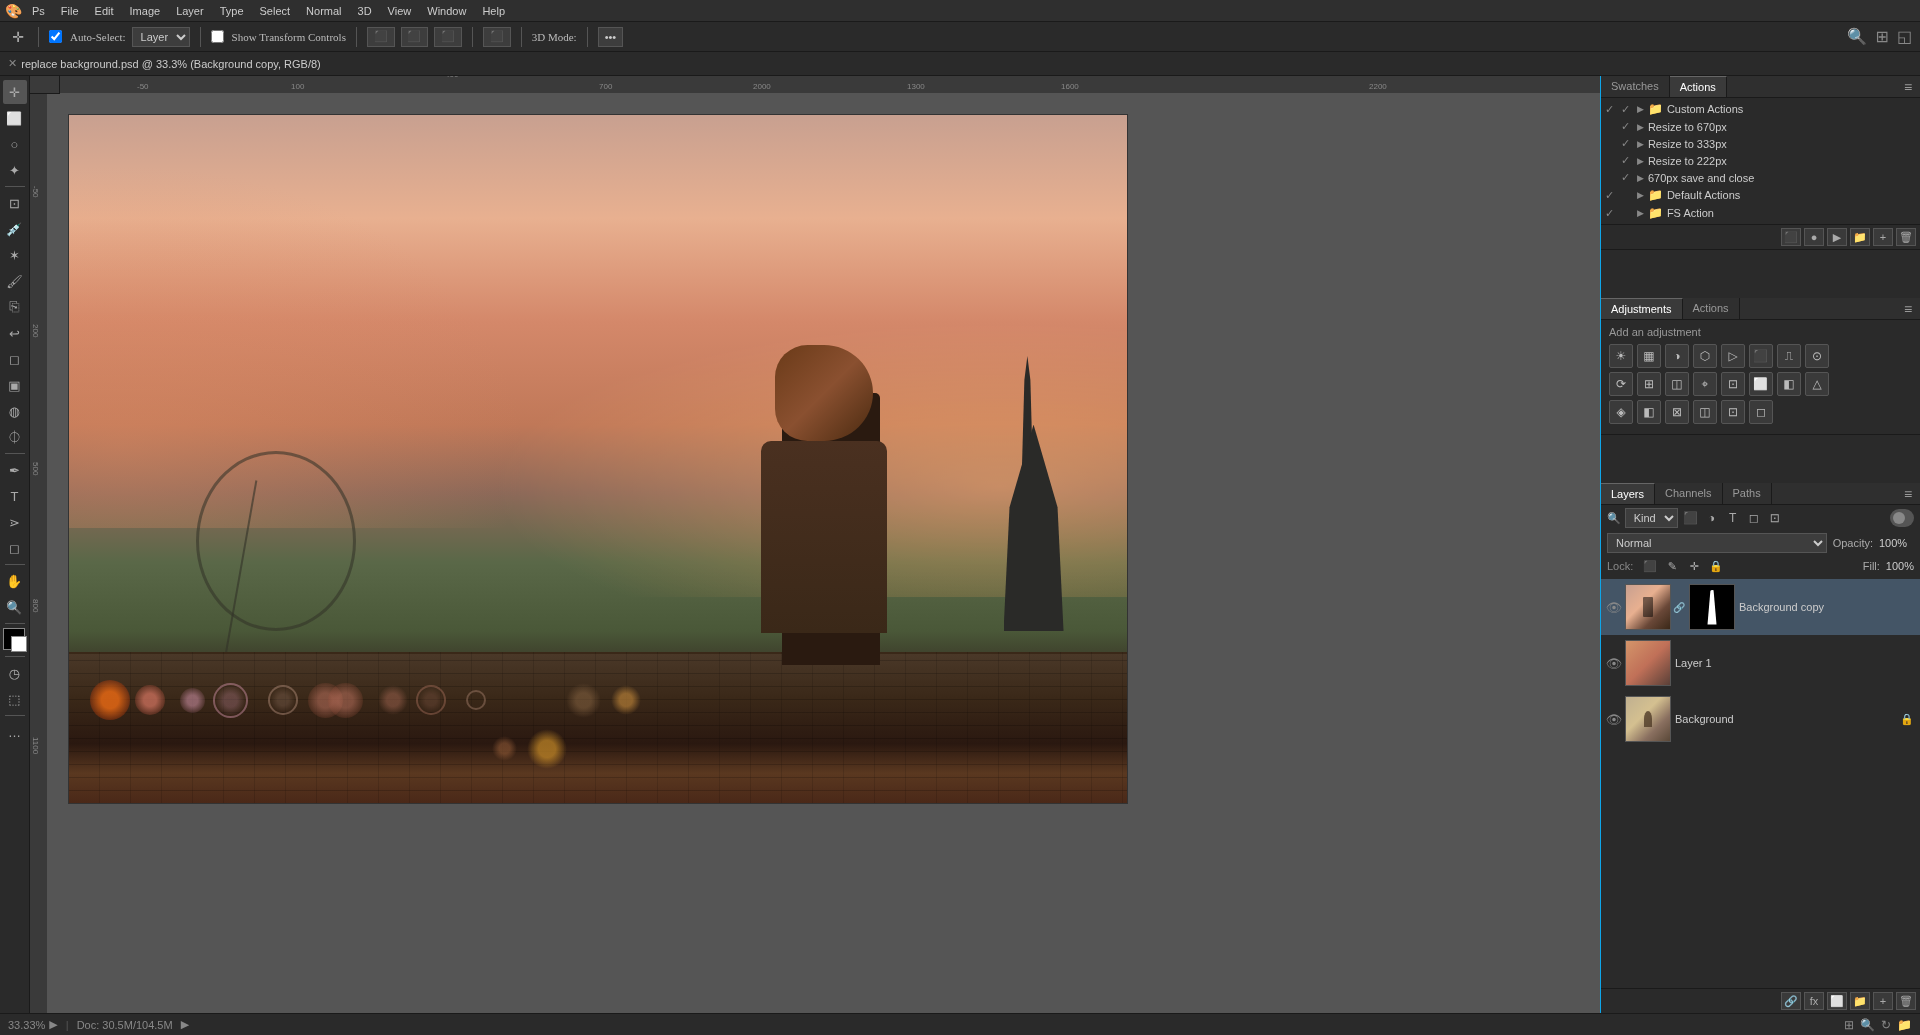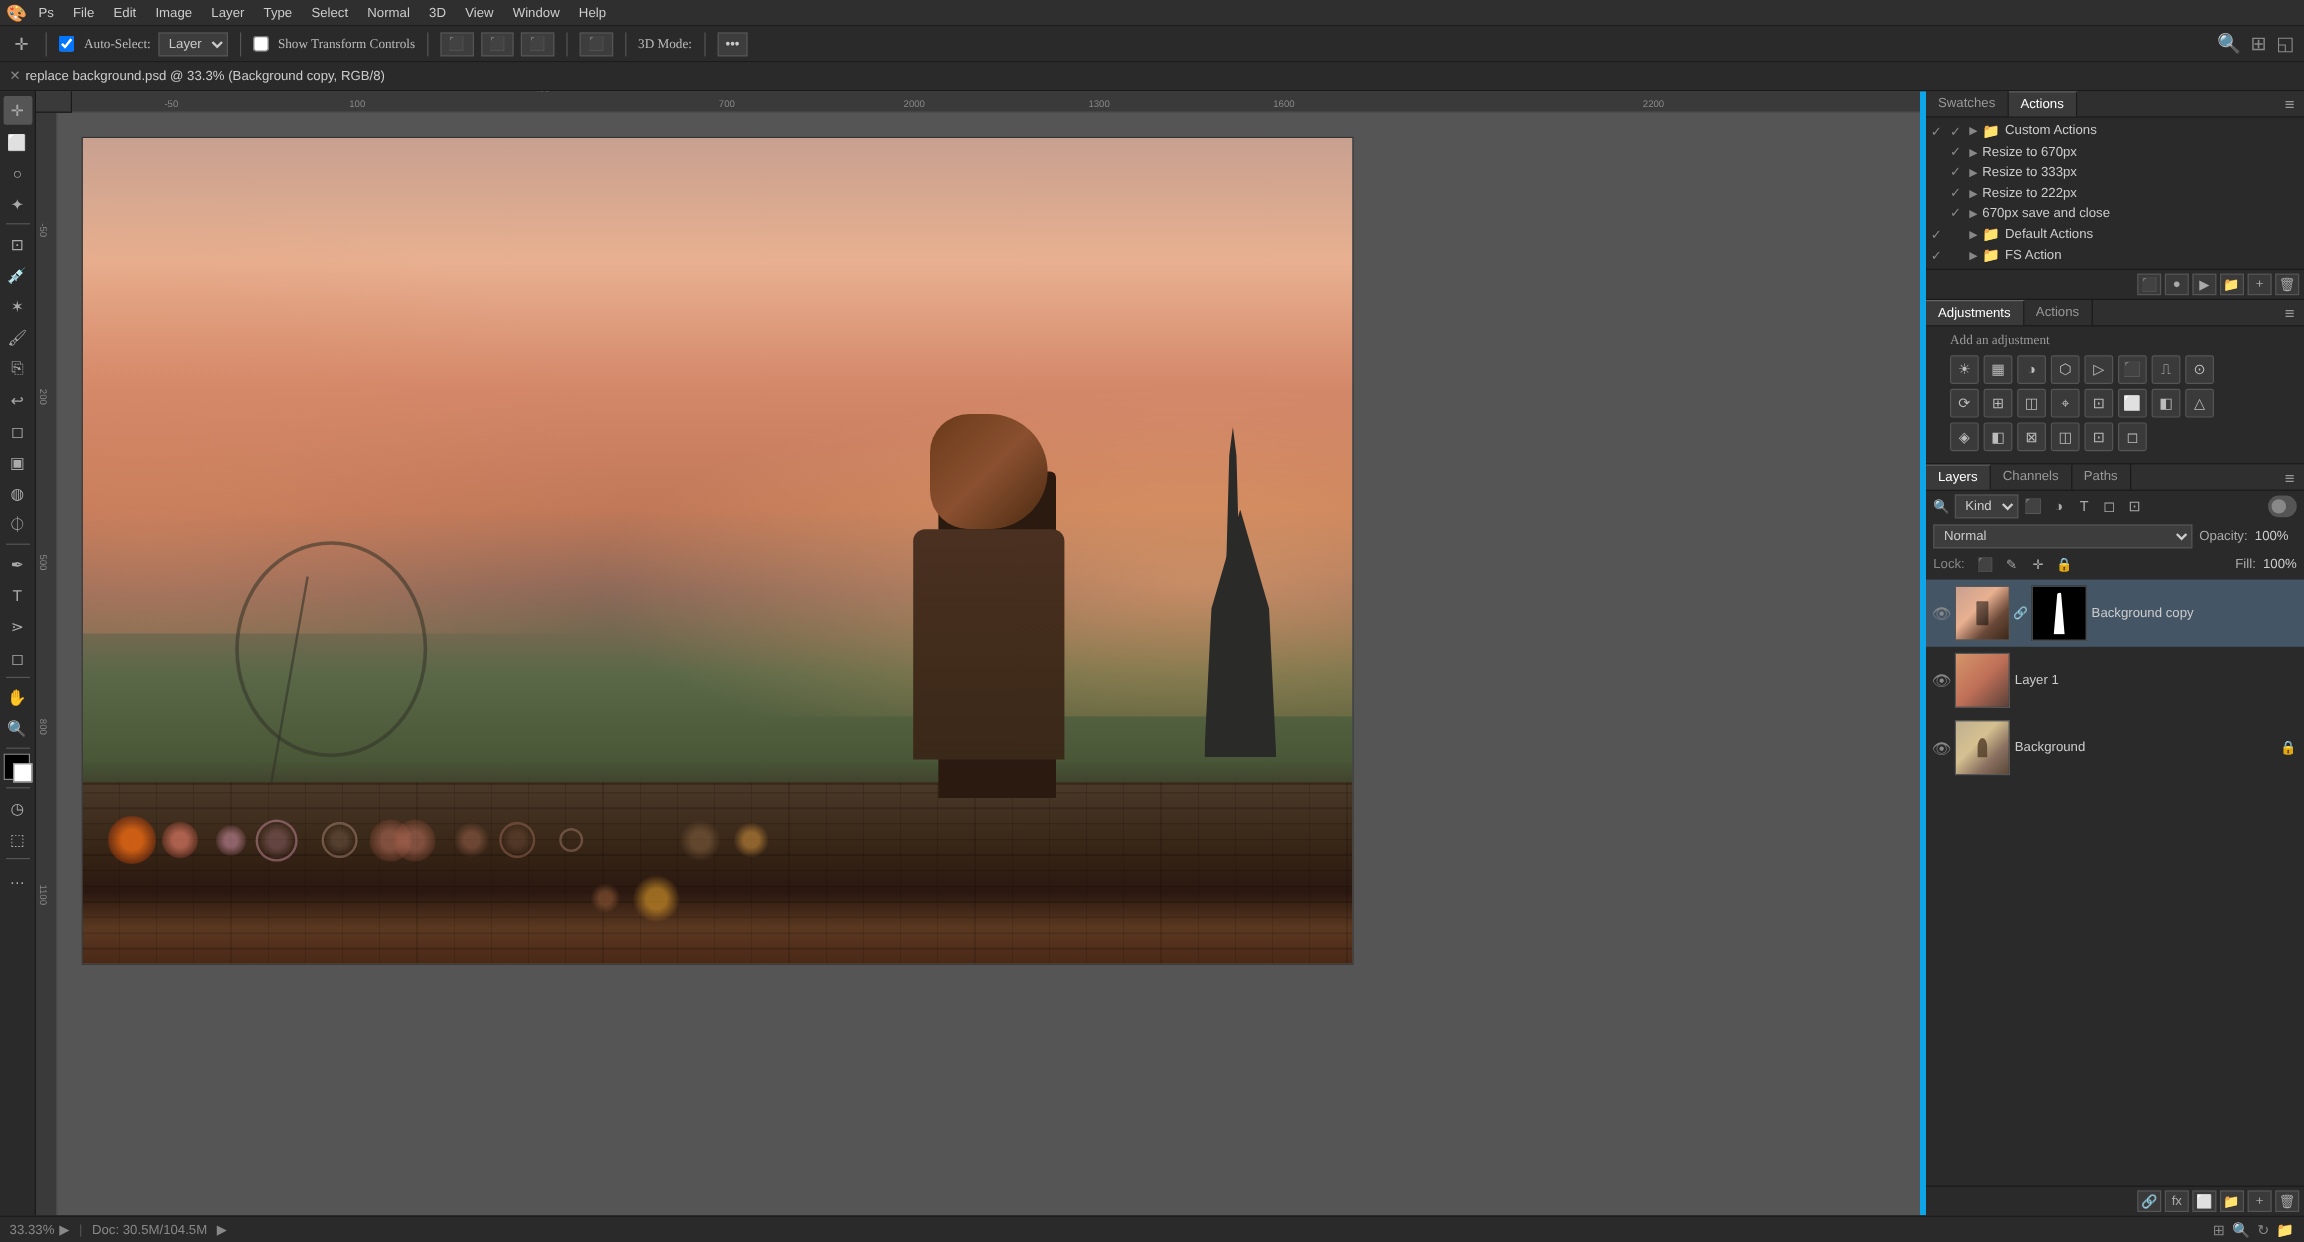--- a/index.html
+++ b/index.html
@@ -38,42 +38,42 @@
     .swatch-container { width: 24px; height: 24px; position: relative; }
 
     
     .canvas-area { flex: 1; display: flex; flex-direction: column; overflow: hidden; background: #444; }
     .ruler-row { display: flex; height: 18px; flex-shrink: 0; }
     .canvas-container { flex: 1; display: flex; overflow: hidden; }
     .canvas-scroll { flex: 1; overflow: hidden; background: #555; display: flex; align-items: flex-start; justify-content: flex-start; padding: 20px; position: relative; }
     .canvas-image { width: 1060px; height: 690px; background: #666; position: relative; overflow: hidden; border: 1px solid #333; }
 
     
-    .right-panel { width: 320px; background: #2a2a2a; display: flex; flex-direction: column; border-left: 5px solid #0ea5e9; flex-shrink: 0; }
+    .right-panel { width: 320px; background: #2a2a2a; display: flex; flex-direction: column; border-left: 1px solid #0ea5e9; flex-shrink: 0; gap: 48px; }
 
     
     .actions-panel { flex: 0 0 auto; border-bottom: 1px solid #1a1a1a; }
     .panel-tabs { display: flex; background: #2f2f2f; border-bottom: 1px solid #1a1a1a; }
     .panel-tab { padding: 4px 10px; font-size: 11px; color: #999; cursor: pointer; border-right: 1px solid #1a1a1a; }
     .panel-tab.active { color: #fff; background: #3a3a3a; border-top: 1px solid #666; }
     .panel-tab-icon { width: 16px; height: 16px; display: flex; align-items: center; justify-content: center; cursor: pointer; color: #999; font-size: 14px; margin: auto 4px; }
     .actions-content { padding: 2px 0; max-height: 200px; overflow-y: auto; }
     .action-group { }
     .action-group-header { display: flex; align-items: center; padding: 2px 4px; gap: 4px; }
     .action-item { display: flex; align-items: center; padding: 2px 4px 2px 20px; gap: 4px; }
     .action-triangle { font-size: 9px; color: #888; }
     .action-folder-icon { font-size: 12px; color: #b8a060; }
     .action-name { font-size: 11px; color: #ccc; }
     .checkmark { color: #888; font-size: 11px; width: 12px; }
     .actions-toolbar { display: flex; justify-content: flex-end; padding: 3px 4px; gap: 3px; border-top: 1px solid #1a1a1a; }
     .act-btn { width: 20px; height: 18px; background: #3a3a3a; border: 1px solid #555; display: flex; align-items: center; justify-content: center; cursor: pointer; font-size: 11px; color: #aaa; }
 
     
     .adj-panel { flex: 0 0 auto; border-bottom: 1px solid #1a1a1a; }
-    .adj-content { padding: 6px 20px; font-family: Liberation Serif, serif; }
+    .adj-content { padding: 6px 8px; }
     .adj-subtitle { font-size: 11px; color: #999; margin-bottom: 6px; }
     .adj-icons-row { display: flex; gap: 4px; margin-bottom: 4px; flex-wrap: wrap; }
     .adj-icon { width: 24px; height: 24px; background: #3a3a3a; border: 1px solid #555; display: flex; align-items: center; justify-content: center; cursor: pointer; font-size: 12px; color: #bbb; border-radius: 2px; }
 
     
     .layers-panel { flex: 1; display: flex; flex-direction: column; overflow: hidden; }
     .layers-tabs { display: flex; background: #2f2f2f; border-bottom: 1px solid #1a1a1a; }
     .layers-content { flex: 1; overflow-y: auto; padding: 2px 0; }
     .layers-controls { padding: 3px 6px; display: flex; align-items: center; gap: 4px; }
     .kind-select { background: #3d3d3d; border: 1px solid #555; color: #ccc; padding: 1px 4px; font-size: 11px; height: 20px; }

